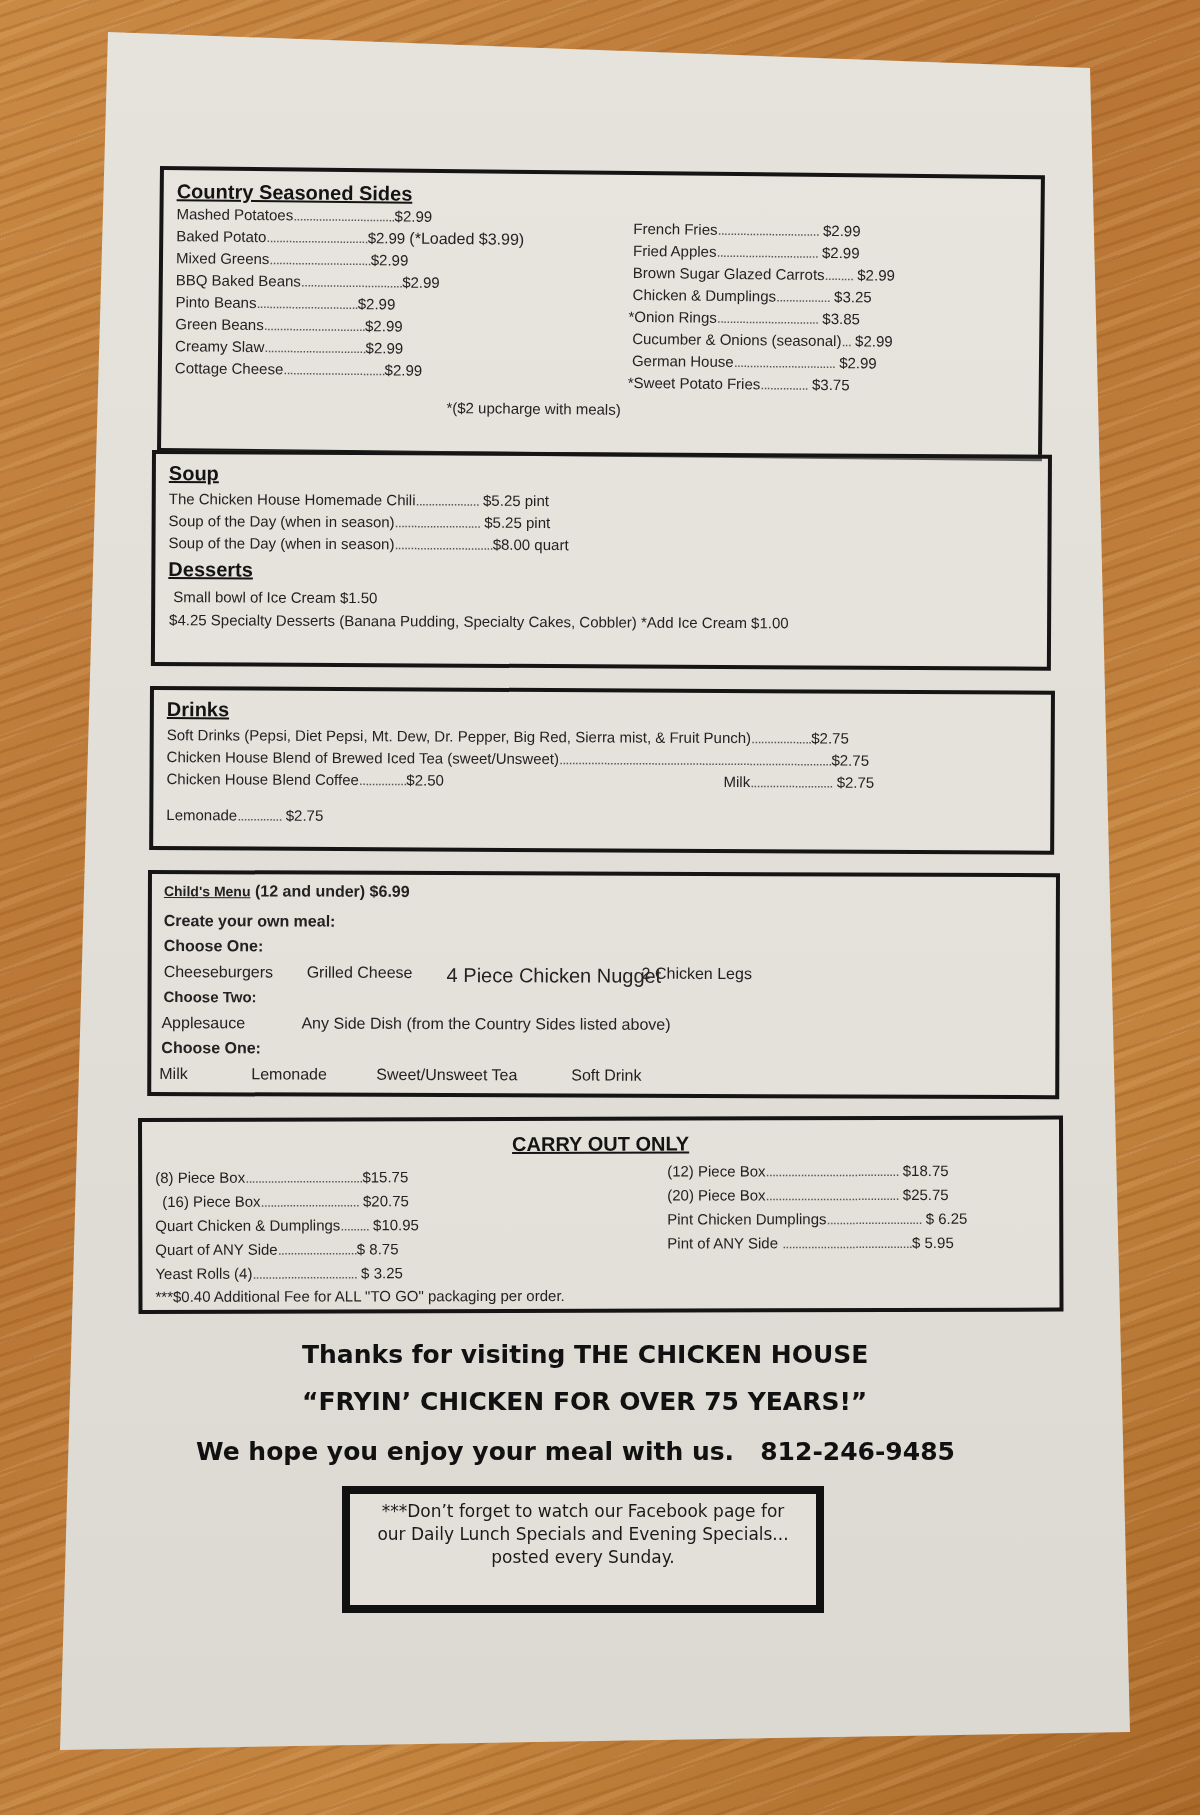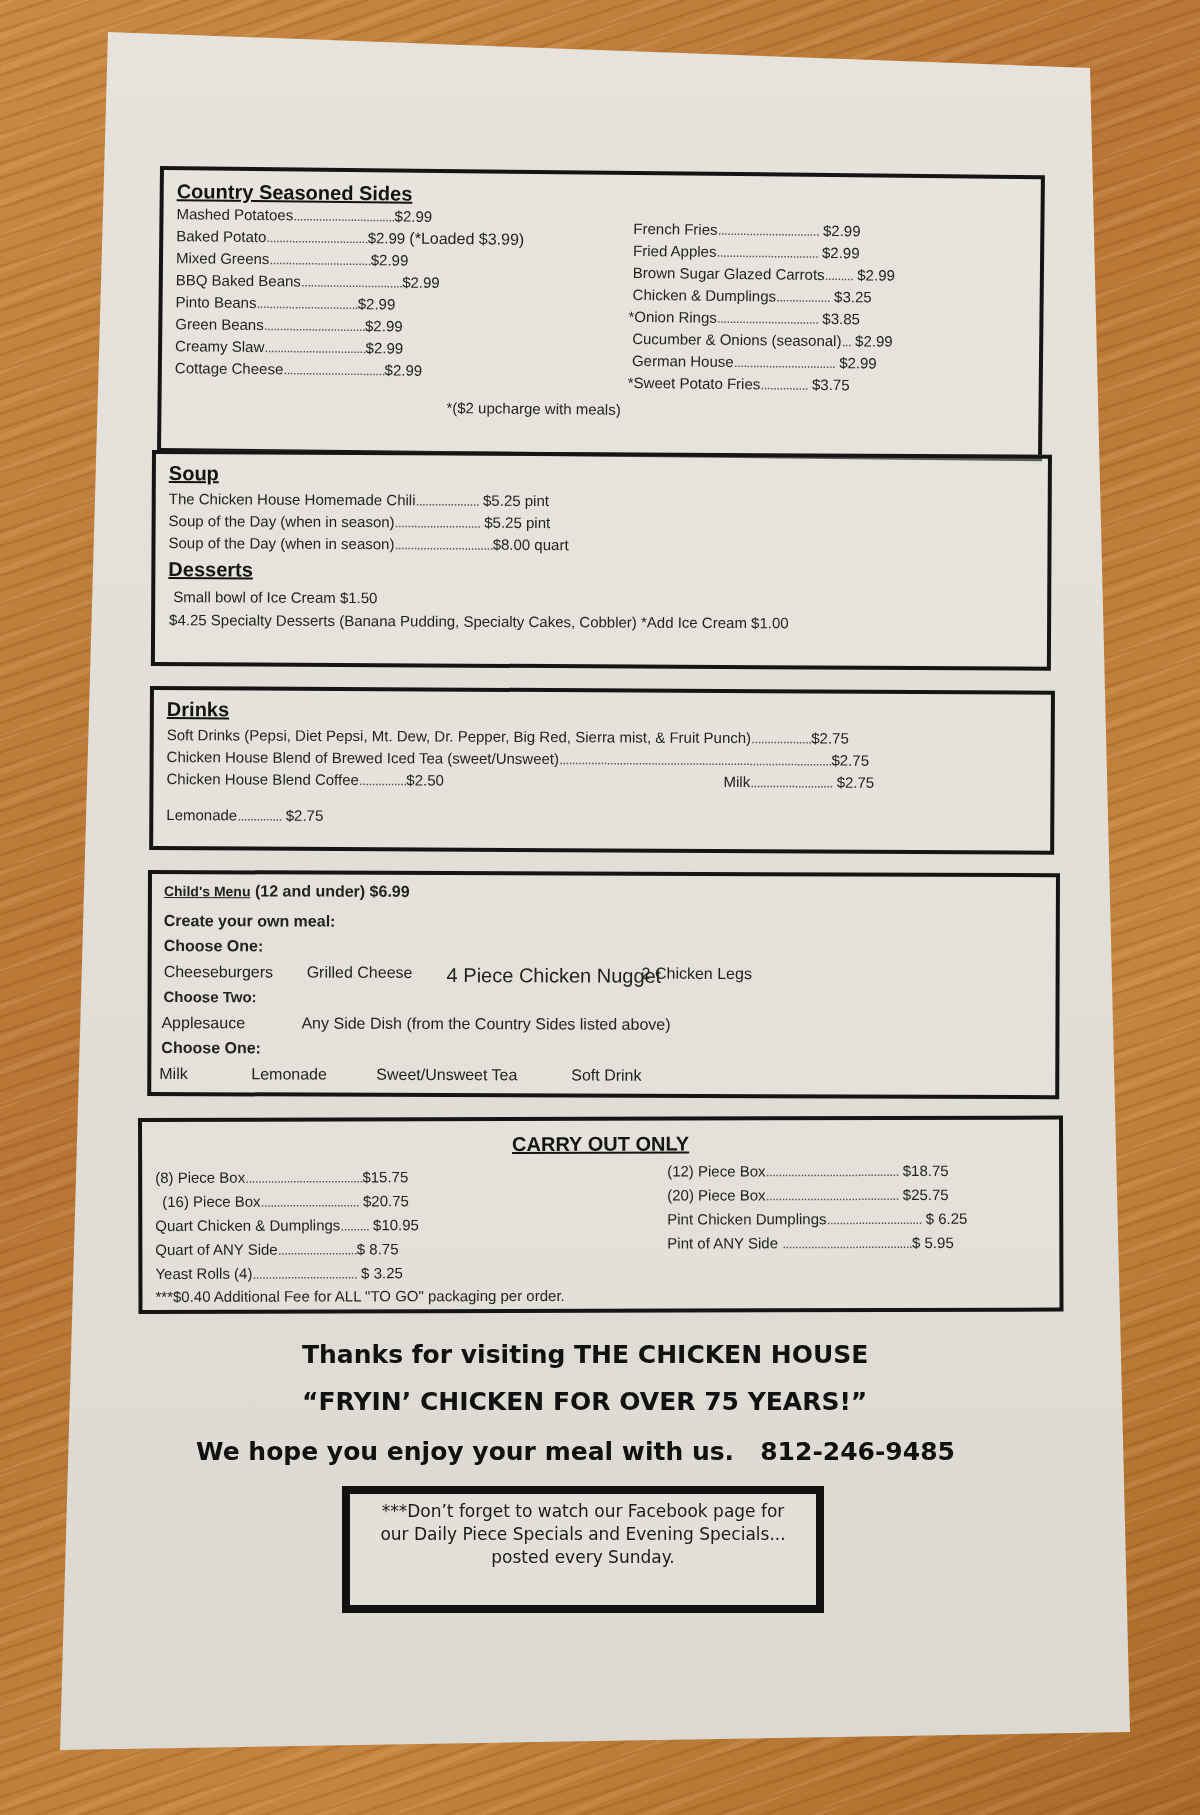--- a/index.html
+++ b/index.html
@@ -130,15 +130,15 @@
 </div>
 
 <div class="footer-line" style="left:302px; top:1340px;">Thanks for visiting THE CHICKEN HOUSE</div>
 <div class="footer-line" style="left:302px; top:1387px;">“FRYIN’ CHICKEN FOR OVER 75 YEARS!”</div>
 <div class="footer-line" style="left:196px; top:1437px;">
   <span>We hope you enjoy your meal with us.</span>&nbsp;&nbsp;&nbsp;<span>812-246-9485</span>
 </div>
 
 <div class="fb-box">
   <div>***Don’t forget to watch our Facebook page for</div>
-  <div>our Daily Piece Specials and Evening Specials...</div>
+  <div>our Daily Lunch Specials and Evening Specials...</div>
   <div>posted every Sunday.</div>
 </div>
 
 </body></html>

